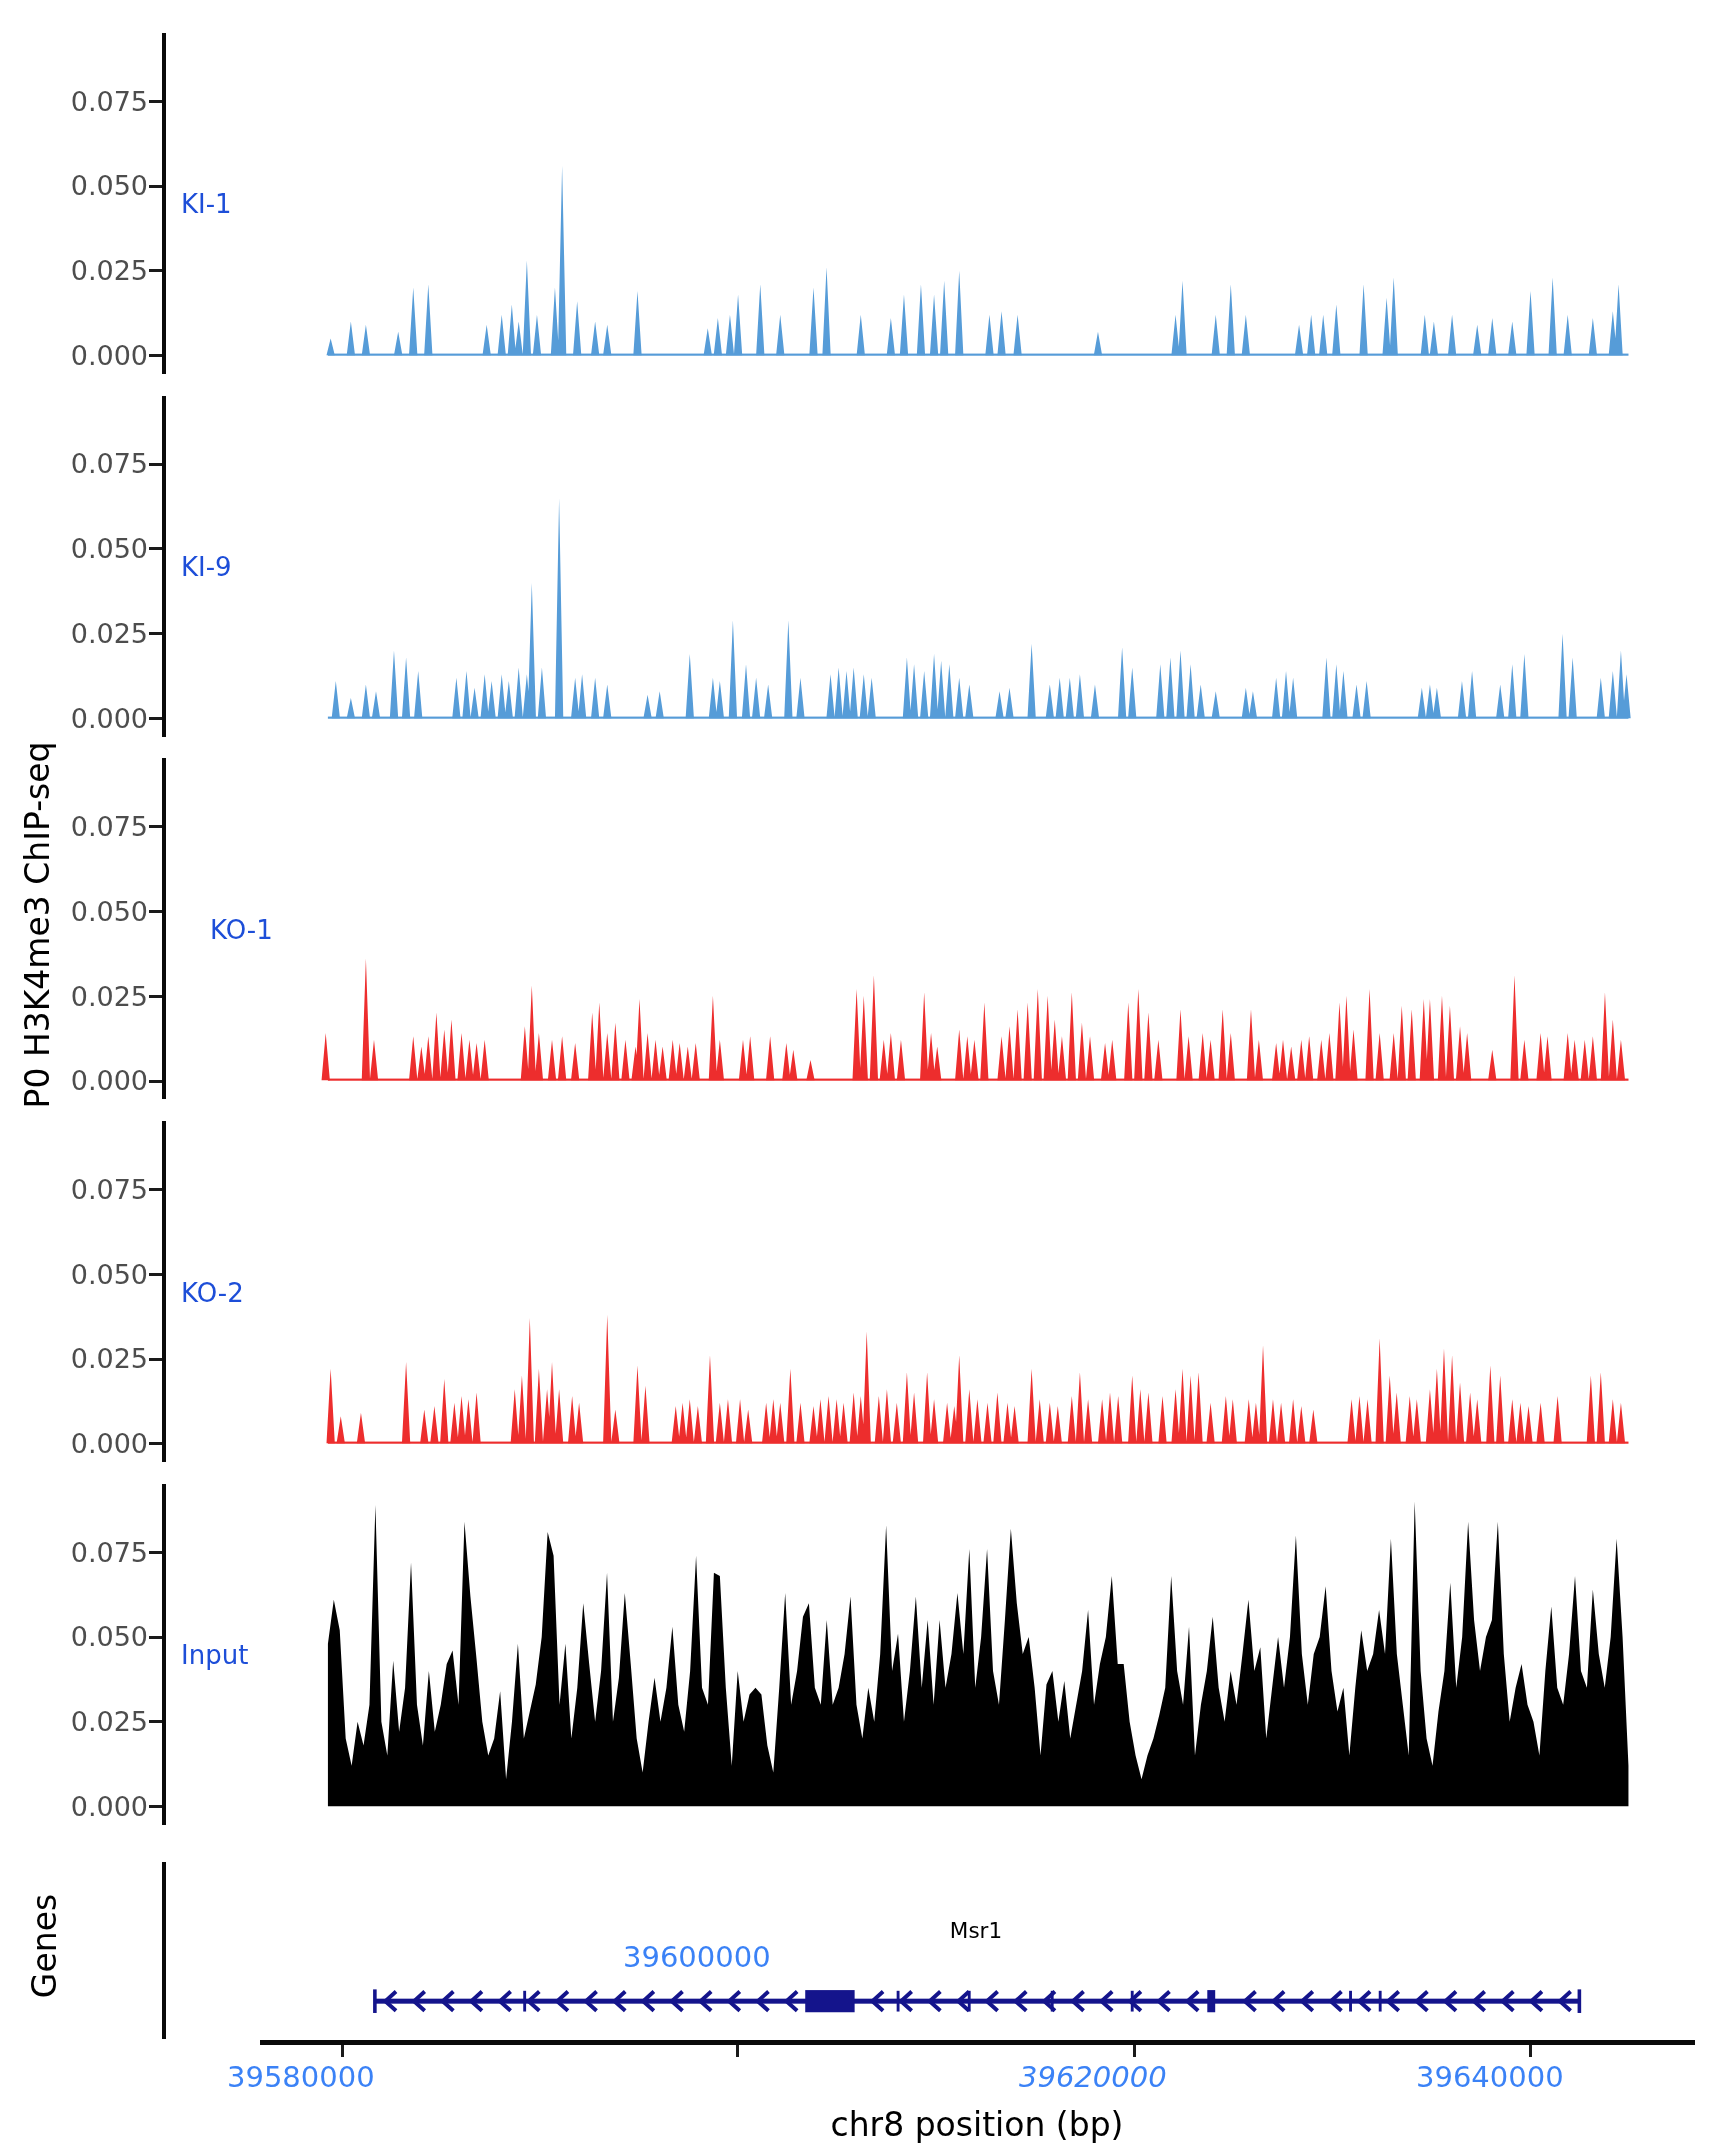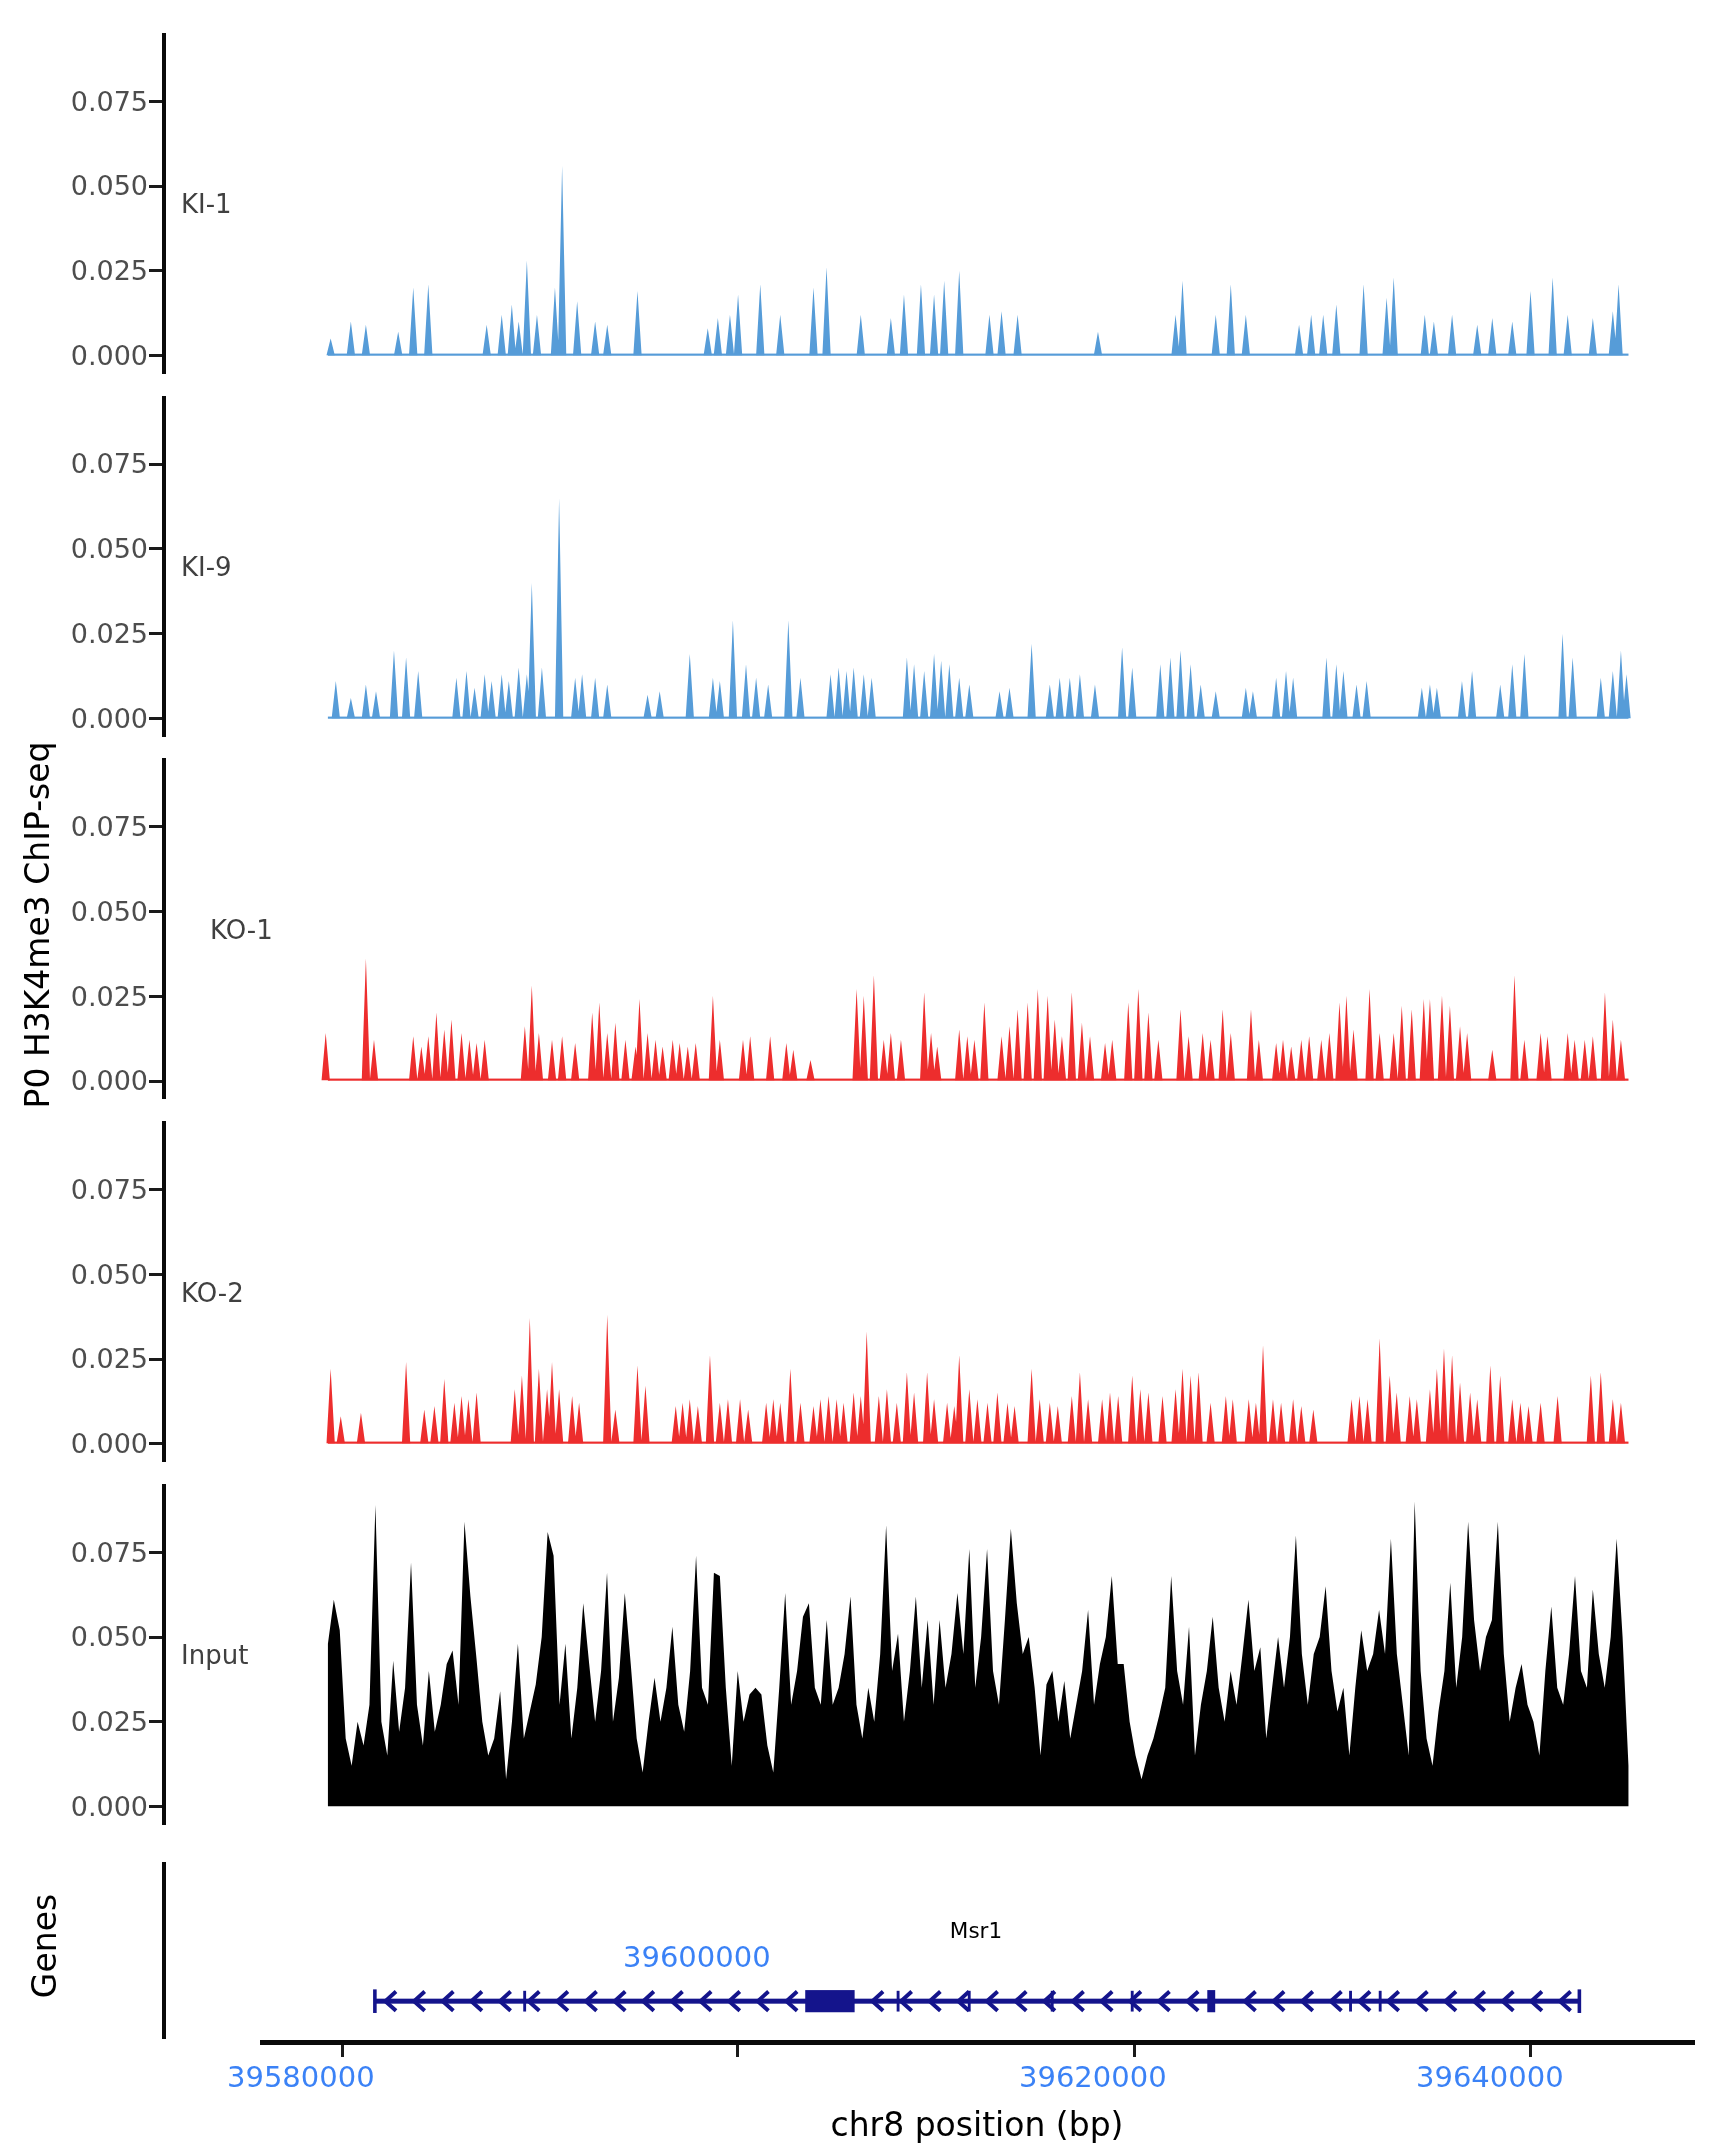--- a/index.html
+++ b/index.html
@@ -3,21 +3,21 @@
 <meta charset="utf-8">
 <style>
   html,body{margin:0;padding:0;background:#ffffff;}
   .fig{position:relative;width:1721px;height:2151px;background:#ffffff;
        font-family:"DejaVu Sans","Liberation Sans",sans-serif;overflow:hidden;}
   .rot{position:absolute;white-space:nowrap;transform:translate(-50%,-50%) rotate(-90deg);}
   .axis-title{font-size:33px;color:#000000;}
   .yaxis-line{position:absolute;width:3.6px;background:#0a0a0a;}
   .ytick{position:absolute;width:13px;height:2.9px;background:#1a1a1a;}
   .yticklab{position:absolute;width:122px;text-align:right;font-size:27px;color:#4d4d4d;line-height:37px;}
-  .tracklab{position:absolute;font-size:26px;color:#404040;}
+  .tracklab{position:absolute;font-size:26px;color:#1d4ed8;}
   .sig{position:absolute;left:163px;width:1550px;height:341px;}
   .xaxis-line{position:absolute;height:5px;background:#0a0a0a;}
   .xtick{position:absolute;width:2.9px;height:12.2px;background:#1a1a1a;}
   .xticklab{position:absolute;width:229px;text-align:left;font-size:29px;color:#3b82f6;}
   .xlab{position:absolute;font-size:33px;color:#000000;white-space:nowrap;transform:translateX(-50%);}
   .gene-name{position:absolute;font-size:21.5px;color:#000000;transform:translateX(-50%);}
   svg{position:absolute;display:block;}
 </style>
 </head>
 <body>
@@ -115,21 +115,21 @@
         <path d="M323.0 128 L308.0 141.5 L323.0 155 M363.1 128 L348.1 141.5 L363.1 155 M403.2 128 L388.2 141.5 L403.2 155 M443.2 128 L428.2 141.5 L443.2 155 M483.3 128 L468.3 141.5 L483.3 155 M523.4 128 L508.4 141.5 L523.4 155 M563.4 128 L548.4 141.5 L563.4 155 M603.5 128 L588.5 141.5 L603.5 155 M643.6 128 L628.6 141.5 L643.6 155 M683.6 128 L668.6 141.5 L683.6 155 M723.7 128 L708.7 141.5 L723.7 155 M763.8 128 L748.8 141.5 L763.8 155 M803.8 128 L788.8 141.5 L803.8 155 M843.9 128 L828.9 141.5 L843.9 155 M884.0 128 L869.0 141.5 L884.0 155 M1004.2 128 L989.2 141.5 L1004.2 155 M1044.2 128 L1029.2 141.5 L1044.2 155 M1084.3 128 L1069.3 141.5 L1084.3 155 M1124.4 128 L1109.4 141.5 L1124.4 155 M1164.4 128 L1149.4 141.5 L1164.4 155 M1204.5 128 L1189.5 141.5 L1204.5 155 M1244.6 128 L1229.6 141.5 L1244.6 155 M1284.6 128 L1269.6 141.5 L1284.6 155 M1324.7 128 L1309.7 141.5 L1324.7 155 M1364.8 128 L1349.8 141.5 L1364.8 155 M1404.8 128 L1389.8 141.5 L1404.8 155 M1444.9 128 L1429.9 141.5 L1444.9 155 M1525.1 128 L1510.1 141.5 L1525.1 155 M1565.1 128 L1550.1 141.5 L1565.1 155 M1605.2 128 L1590.2 141.5 L1605.2 155 M1645.3 128 L1630.3 141.5 L1645.3 155 M1685.3 128 L1670.3 141.5 L1685.3 155 M1725.4 128 L1710.4 141.5 L1725.4 155 M1765.5 128 L1750.5 141.5 L1765.5 155 M1805.5 128 L1790.5 141.5 L1805.5 155 M1845.6 128 L1830.6 141.5 L1845.6 155 M1885.7 128 L1870.7 141.5 L1885.7 155 M1925.7 128 L1910.7 141.5 L1925.7 155 M1965.8 128 L1950.8 141.5 L1965.8 155 " fill="none" stroke="#14148C" stroke-width="5.5"></path>
       </svg>
     </div>
   <div id="xaxis">
       <div class="xaxis-line" style="left:260px;top:2040px;width:1435px;"></div>
       <div class="xtick" style="left:341px;top:2045px;"></div>
       <div class="xticklab" style="left:227px;top:2060px;">39580000</div>
       <div class="xtick" style="left:736px;top:2045px;"></div>
       <div class="xticklab" style="left:623px;top:1940px;">39600000</div>
       <div class="xtick" style="left:1133px;top:2045px;"></div>
-      <div class="xticklab" style="left:1019px;top:2060px;">39620000</div>
+      <div class="xticklab" style="left:1019px;top:2060px;font-style:italic;">39620000</div>
       <div class="xtick" style="left:1529px;top:2045px;"></div>
       <div class="xticklab" style="left:1416px;top:2060px;">39640000</div>
     </div>
 
   <div class="gene-name" style="left:976px;top:1918px;">Msr1</div>
   <div class="xlab" style="left:977px;top:2105px;">chr8 position (bp)</div>
 </div>
 
 
 </body></html>

